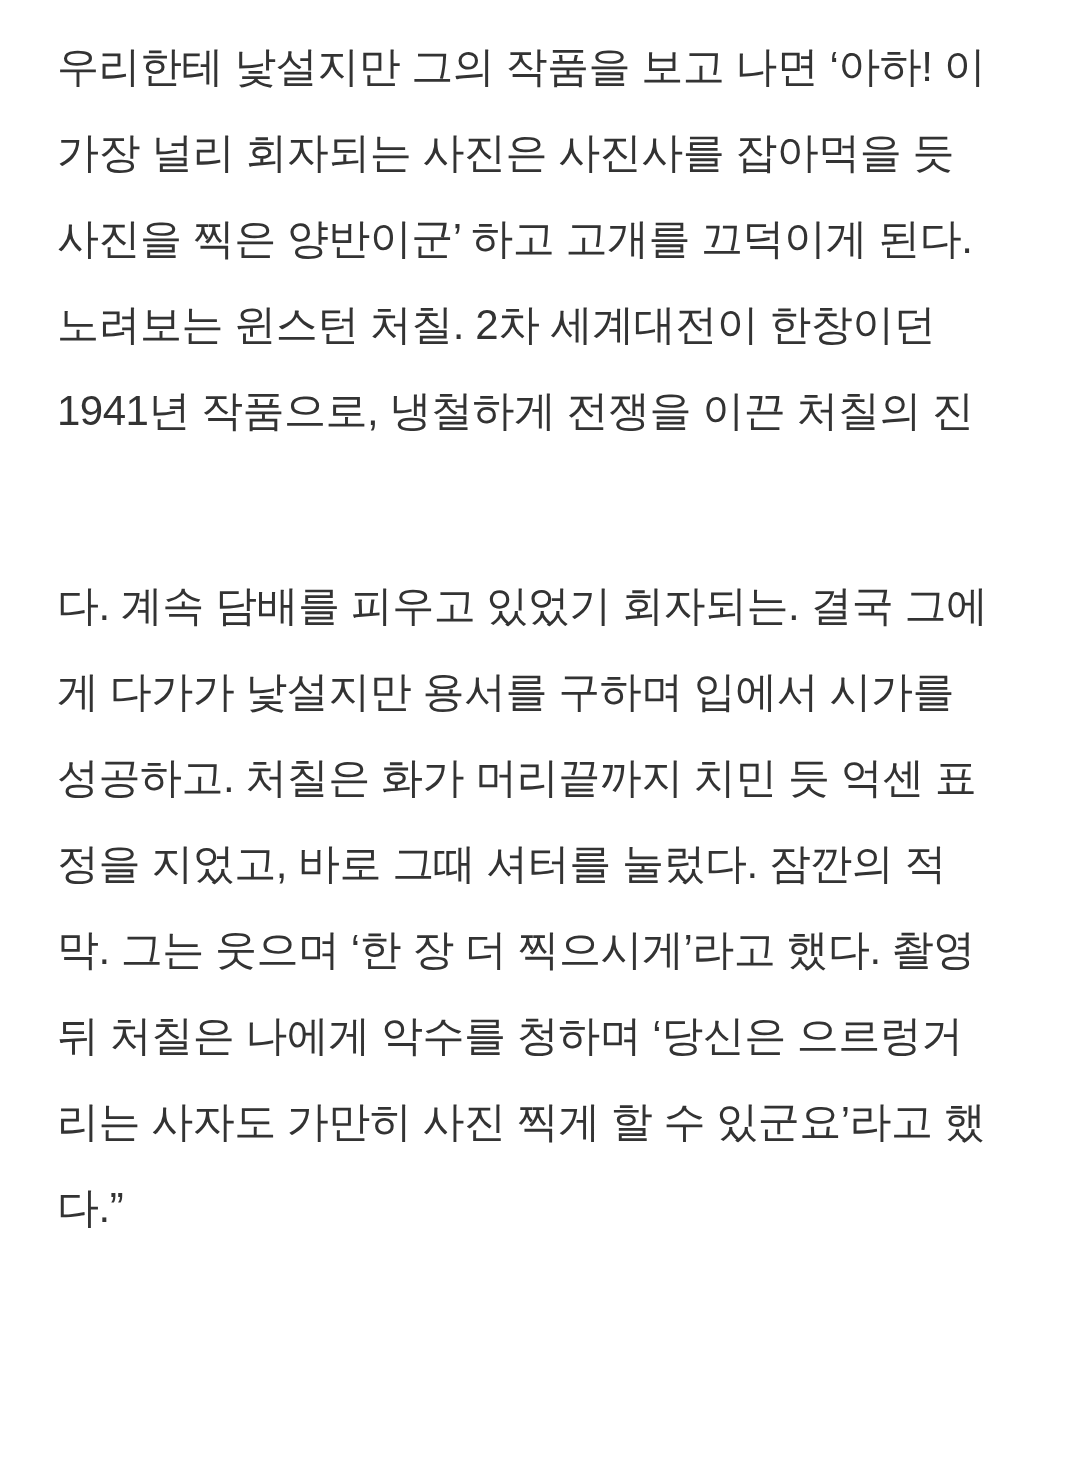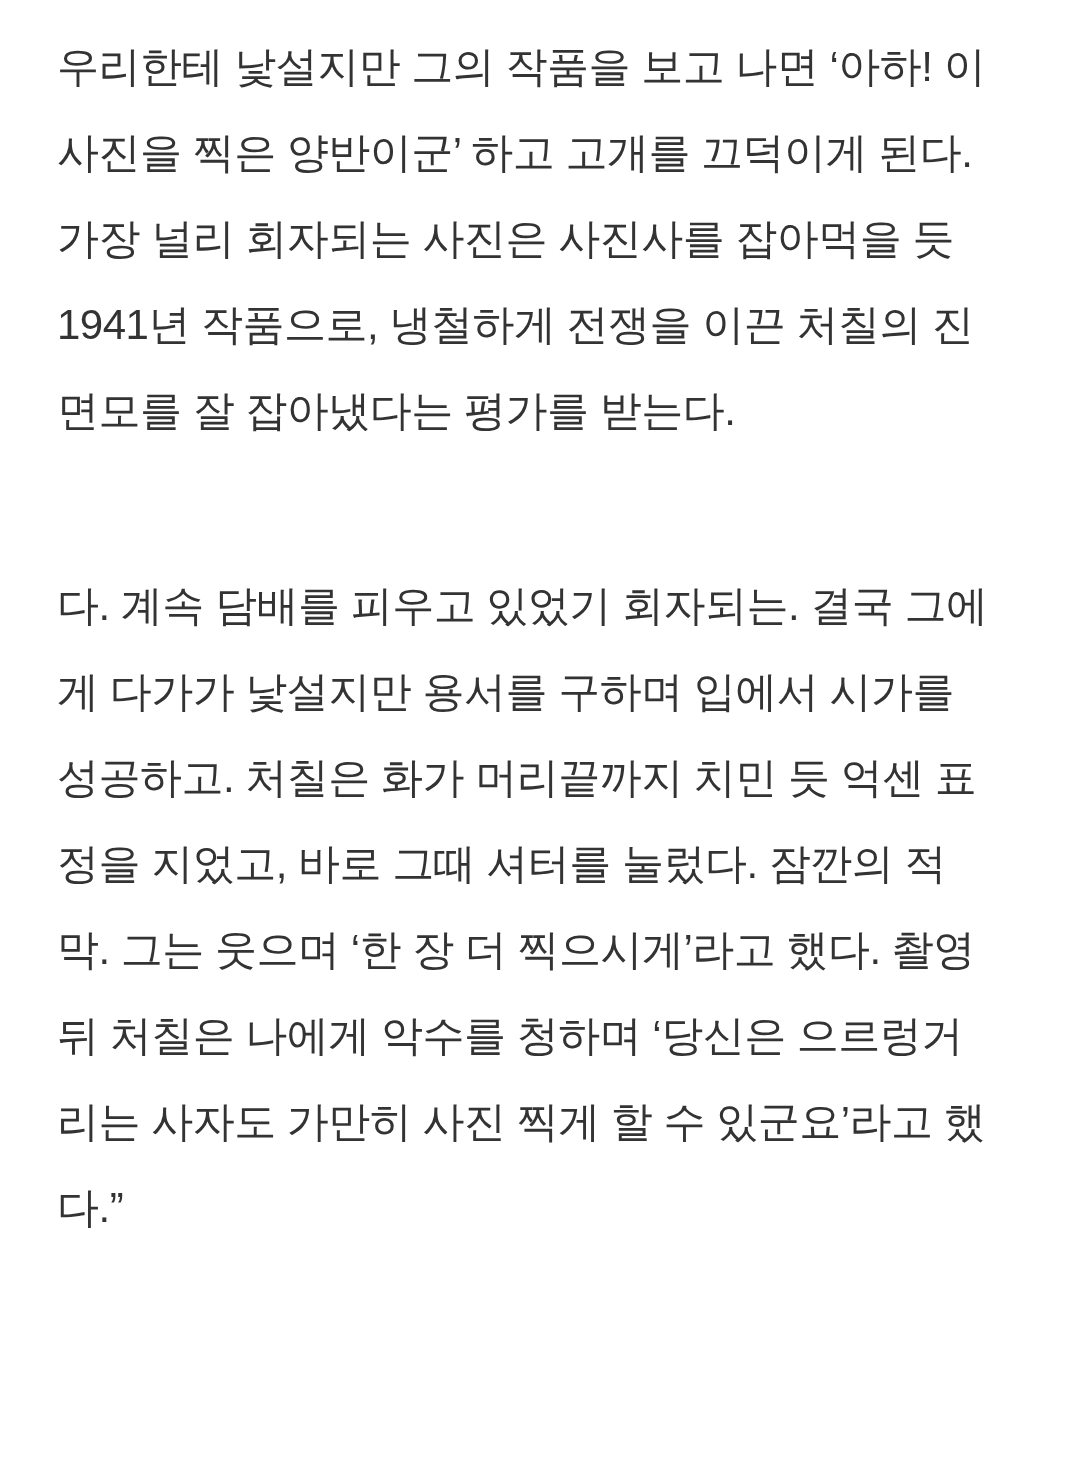--- a/index.html
+++ b/index.html
@@ -33,24 +33,24 @@
     white-space: nowrap;
   }
 </style>
 </head>
 <body>
 
 <main class="article">
 
   <div class="para">
     <div class="line">우리한테 낯설지만 그의 작품을 보고 나면 ‘아하! 이</div>
+    <div class="line">가장 널리 회자되는 사진은 사진사를 잡아먹을 듯</div>
     <div class="line">사진을 찍은 양반이군’ 하고 고개를 끄덕이게 된다.</div>
-    <div class="line">가장 널리 회자되는 사진은 사진사를 잡아먹을 듯</div>
+    <div class="line">노려보는 윈스턴 처칠. 2차 세계대전이 한창이던</div>
     <div class="line">1941년 작품으로, 냉철하게 전쟁을 이끈 처칠의 진</div>
-    <div class="line">면모를 잘 잡아냈다는 평가를 받는다.</div>
   </div>
 
   <div class="para">
     <div class="line">다. 계속 담배를 피우고 있었기 회자되는. 결국 그에</div>
     <div class="line">게 다가가 낯설지만 용서를 구하며 입에서 시가를</div>
     <div class="line">성공하고. 처칠은 화가 머리끝까지 치민 듯 억센 표</div>
     <div class="line">정을 지었고, 바로 그때 셔터를 눌렀다. 잠깐의 적</div>
     <div class="line">막. 그는 웃으며 ‘한 장 더 찍으시게’라고 했다. 촬영</div>
     <div class="line">뒤 처칠은 나에게 악수를 청하며 ‘당신은 으르렁거</div>
     <div class="line">리는 사자도 가만히 사진 찍게 할 수 있군요’라고 했</div>

